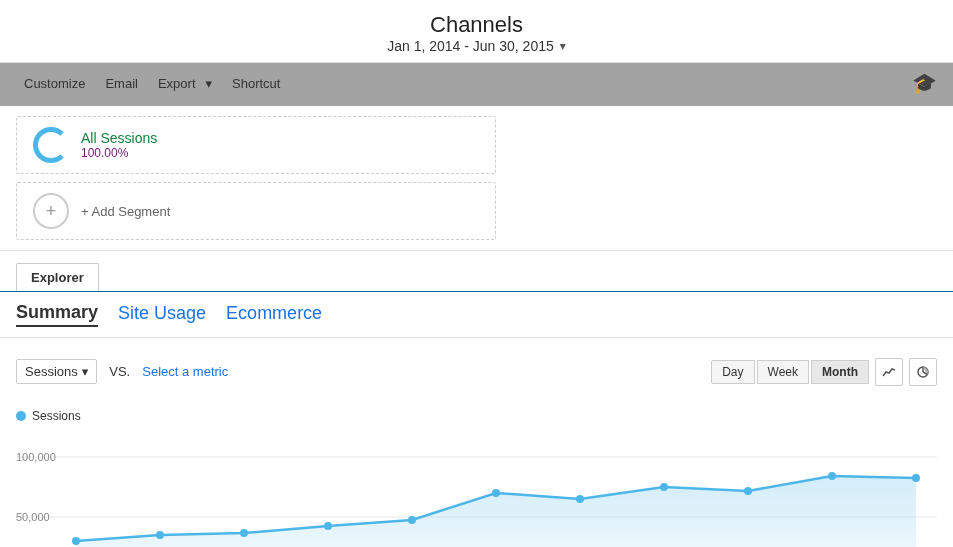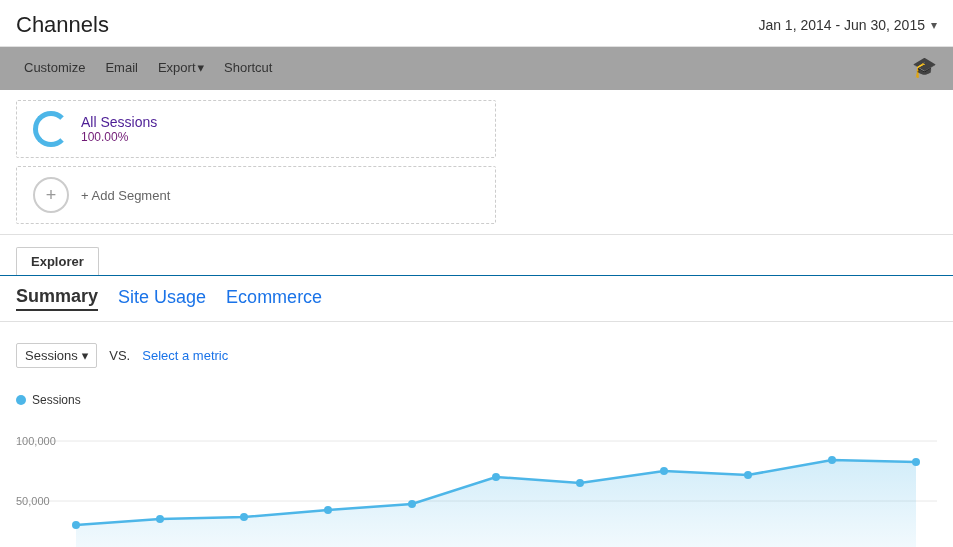--- a/index.html
+++ b/index.html
@@ -1,24 +1,25 @@
 <!DOCTYPE html>
 <html><head>
   <meta charset="utf-8">
   <style>
     * { box-sizing: border-box; margin: 0; padding: 0; }
     body { font-family: Arial, sans-serif; font-size: 13px; color: #333; background: #fff; width: 953px; }
 
     
     .page-header {
       display: flex;
-      justify-content: space-between;
+      justify-content: flex-end;
       align-items: center;
       padding: 12px 16px 8px 16px;
       border-bottom: 1px solid #e0e0e0;
+      flex-direction: column;
     }
     .page-title { font-size: 22px; font-weight: normal; color: #222; }
     .date-range {
       display: flex; align-items: center; gap: 6px;
       font-size: 14px; color: #333;
     }
     .date-range-chevron { color: #555; font-size: 12px; }
 
     
     .toolbar {
@@ -27,21 +28,21 @@
       background: #a3a3a3;
       border-bottom: 3px solid #a3a3a3;
     }
     .toolbar-btn {
       background: none; border: none; cursor: pointer;
       font-size: 13px; color: #333; padding: 4px 8px;
     }
     .toolbar-export {
       background: none; border: none; cursor: pointer;
       font-size: 13px; color: #333; padding: 4px 8px;
-      display: flex; align-items: flex-start; gap: 2px;
+      display: flex; align-items: flex-start; gap: 10px;
     }
     .toolbar-right { margin-left: auto; }
     .mortarboard-icon { font-size: 20px; color: #444; }
 
     
     .segment-area {
       padding: 10px 16px;
       border-bottom: 1px solid #e0e0e0;
     }
     .segment-card {
@@ -49,21 +50,21 @@
       border: 1px dashed #ccc; border-radius: 2px;
       padding: 10px 16px; width: 480px; margin-bottom: 8px;
     }
     .segment-donut {
       width: 36px; height: 36px;
       border-radius: 50%;
       border: 5px solid #4db6e8;
       border-right-color: transparent;
       display: inline-block;
     }
-    .segment-info .segment-name { font-size: 14px; color: #4c1d95; }
+    .segment-info .segment-name { font-size: 14px; color: #15803d; }
     .segment-info .segment-pct { font-size: 12px; color: #701a75; }
 
     .add-segment-card {
       display: flex; align-items: center; gap: 12px;
       border: 1px dashed #ccc; border-radius: 2px;
       padding: 10px 16px; width: 480px;
       cursor: pointer; color: #666;
     }
     .add-segment-circle {
       width: 36px; height: 36px;
@@ -208,20 +209,38 @@
   <a class="sub-tab link">Ecommerce</a>
 </div>
 
 <div class="chart-controls">
   <div class="metric-select">
     <span>Sessions</span>
     <span>▾</span>
   </div>
   <span class="vs-label">VS.</span>
   <span class="select-metric">Select a metric</span>
+  <div class="chart-controls-right">
+    <button class="period-btn">Day</button>
+    <button class="period-btn">Week</button>
+    <button class="period-btn active">Month</button>
+    <button class="chart-type-btn">
+      <svg width="14" height="14" viewBox="0 0 14 14">
+        <polyline points="1,11 4,7 7,8 10,4 13,5" stroke="#555" stroke-width="1.5" fill="none"></polyline>
+      </svg>
+    </button>
+    <button class="chart-type-btn">
+      <svg width="14" height="14" viewBox="0 0 14 14">
+        <circle cx="7" cy="7" r="5" fill="none" stroke="#555" stroke-width="1.5"></circle>
+        <line x1="7" y1="7" x2="7" y2="2" stroke="#555" stroke-width="1.5"></line>
+        <line x1="7" y1="7" x2="11.5" y2="9.5" stroke="#555" stroke-width="1.5"></line>
+        <path d="M7,2 A5,5 0 0,1 11.5,9.5" fill="#aaa" stroke="none"></path>
+      </svg>
+    </button>
+  </div>
 </div>
 
 <div class="chart-legend">
   <div class="legend-dot"></div>
   <span>Sessions</span>
 </div>
 
 <div class="chart-area">
   <svg class="line-chart" width="921" height="170" viewBox="0 0 921 170">
 

